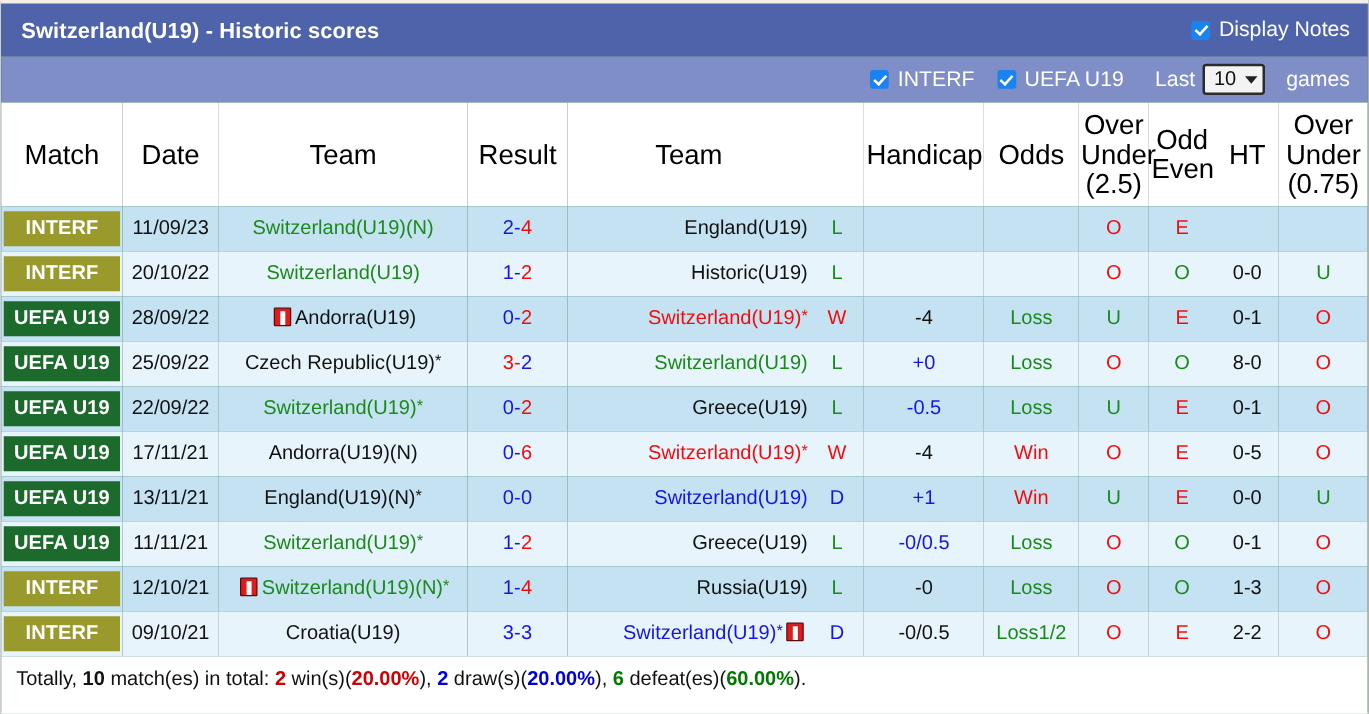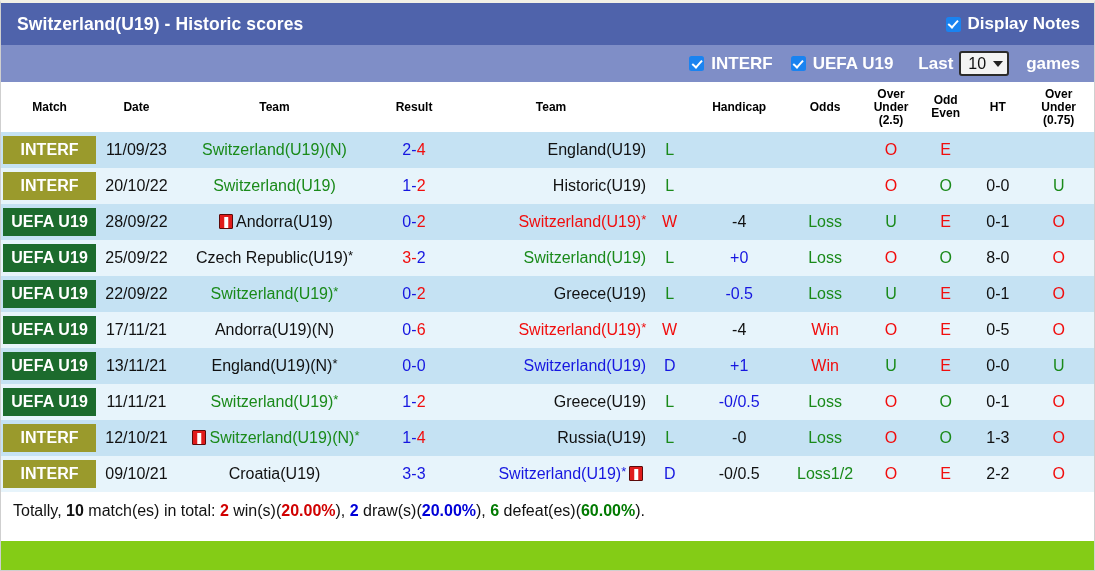--- a/index.html
+++ b/index.html
@@ -6,21 +6,21 @@
   html, body {
     margin: 0; padding: 0;
     width: 1095px; height: 571px;
     background: #ffffff;
     font-family: "Liberation Sans", sans-serif;
     overflow: hidden;
   }
   #app {
     width: 1095px; height: 571px;
     position: relative;
-    background: #84cc16;
+    background: #14532d;
     border: 1px solid #cfcfcf;
     border-top: 3px solid #f2f0e6;
   }
 
   
   .hdr-top {
     height: 42px;
     background: #4f63ab;
     display: flex; align-items: center;
     padding: 0 14px 0 16px;
@@ -48,21 +48,21 @@
   }
   .chk::after {
     content: "";
     display: block;
     width: 4px; height: 8px;
     border: solid #ffffff;
     border-width: 0 2.2px 2.2px 0;
     transform: rotate(42deg) translate(-0.5px,-0.8px);
   }
   .hdr-lbl {
-    font-size: 17px; font-weight: bold; color: #ffffff;
+    font-size: 17px; font-weight: normal; color: #ffffff;
     margin-left: 7px; white-space: nowrap;
   }
   .hdr-grp { display: flex; align-items: center; margin-left: 18px; }
   .sel-box {
     margin: 0 6px;
     border: 2px solid #2b2b2b;
     background: #f3f3f3;
     border-radius: 3px;
     height: 25px;
     padding: 0 4px 0 7px;
@@ -75,21 +75,21 @@
     border-left: 5px solid transparent;
     border-right: 5px solid transparent;
     border-top: 6px solid #222;
     margin-left: 2px;
   }
 
   
   table.scores { width: 100%; border-collapse: collapse; table-layout: fixed; }
   table.scores thead th {
     background: #ffffff;
-    font-size: 12px; font-weight: bold; color: #000;
+    font-size: 22px; font-weight: normal; color: #000;
     padding: 6px 2px;
     vertical-align: middle;
     line-height: 1.07;
     border: none;
   }
   thead th .mline { display: block; }
   table.scores tbody td {
     font-size: 16px;
     color: #111;
     padding: 4px 2px;

